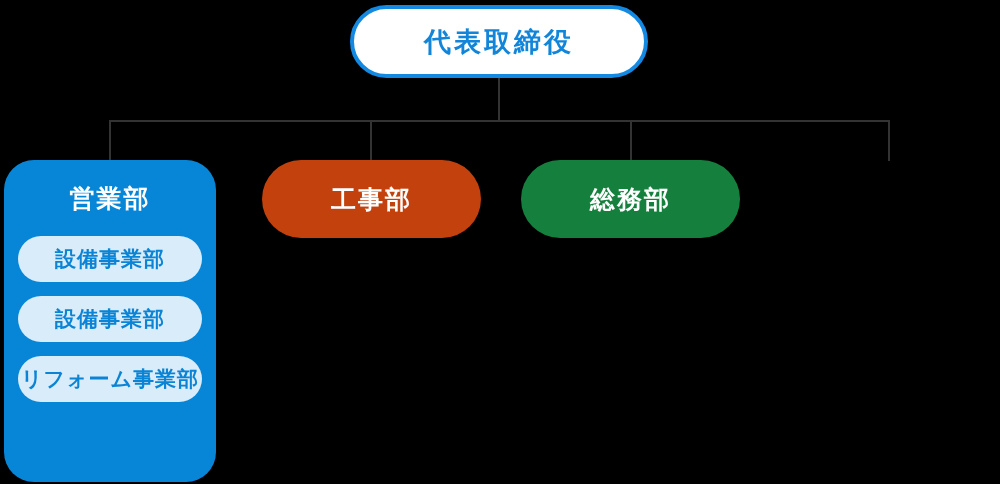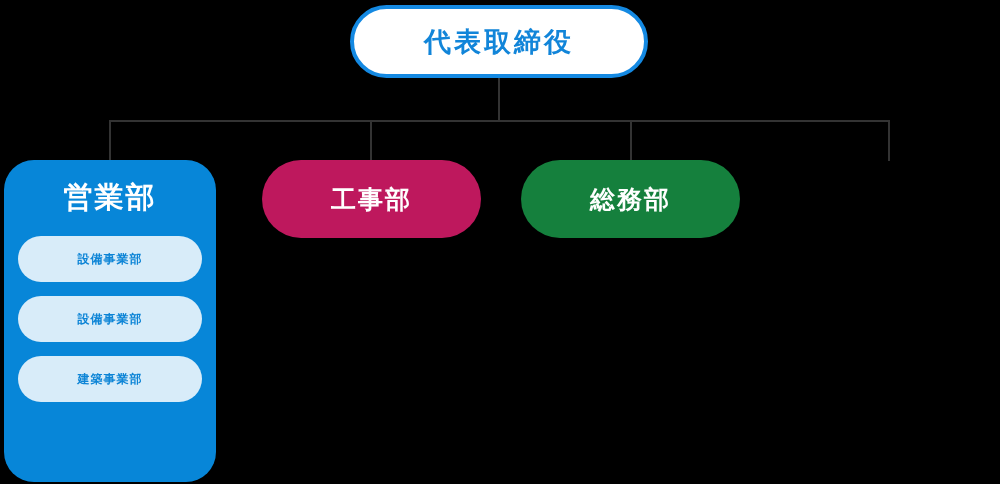--- a/index.html
+++ b/index.html
@@ -54,60 +54,60 @@
     height: 78px;
     border-radius: 39px;
     display: flex;
     align-items: center;
     justify-content: center;
     color: #ffffff;
     font-size: 25px;
     font-weight: bold;
     letter-spacing: 2px;
   }
-  .dept-construction { left: 262px; width: 219px; background: #be185d; }
+  .dept-construction { left: 262px; width: 219px; background: #c2410c; }
   .dept-general      { left: 521px; width: 219px; background: #15803d; }
   .dept-tokyo        { left: 784px; width: 212px; background: #e8913c; }
   
   .dept-sales {
     position: absolute;
     left: 4px;
     top: 160px;
     width: 212px;
     height: 322px;
     box-sizing: border-box;
     background: #0786d8;
     border-radius: 30px;
   }
   .dept-sales-title {
     height: 76px;
     display: flex;
     align-items: center;
     justify-content: center;
     color: #ffffff;
-    font-size: 29px;
+    font-size: 25px;
     font-weight: bold;
     letter-spacing: 2px;
     font-family: Liberation Serif, serif;
   }
   .division-list {
     display: flex;
     flex-direction: column;
     gap: 14px;
     padding: 0 14px;
   }
   .division-pill {
     height: 46px;
     border-radius: 23px;
     background: #d8ecf9;
     display: flex;
     align-items: center;
     justify-content: center;
     color: #0c84d6;
-    font-size: 12px;
+    font-size: 21px;
     font-weight: bold;
     letter-spacing: 1px;
   }
 </style>
 </head>
 <body>
 
 <div class="stage">
 
   <div class="root-node">代表取締役</div>
@@ -117,21 +117,21 @@
   <div class="connector conn-drop conn-drop-sales"></div>
   <div class="connector conn-drop conn-drop-construction"></div>
   <div class="connector conn-drop conn-drop-general"></div>
   <div class="connector conn-drop conn-drop-tokyo"></div>
 
   <div class="dept-sales">
     <div class="dept-sales-title">営業部</div>
     <div class="division-list">
       <div class="division-pill">設備事業部</div>
       <div class="division-pill">設備事業部</div>
-      <div class="division-pill">建築事業部</div>
+      <div class="division-pill">リフォーム事業部</div>
     </div>
   </div>
 
   <div class="dept-pill dept-construction">工事部</div>
 
   <div class="dept-pill dept-general">総務部</div>
 
 
 </div>
 

